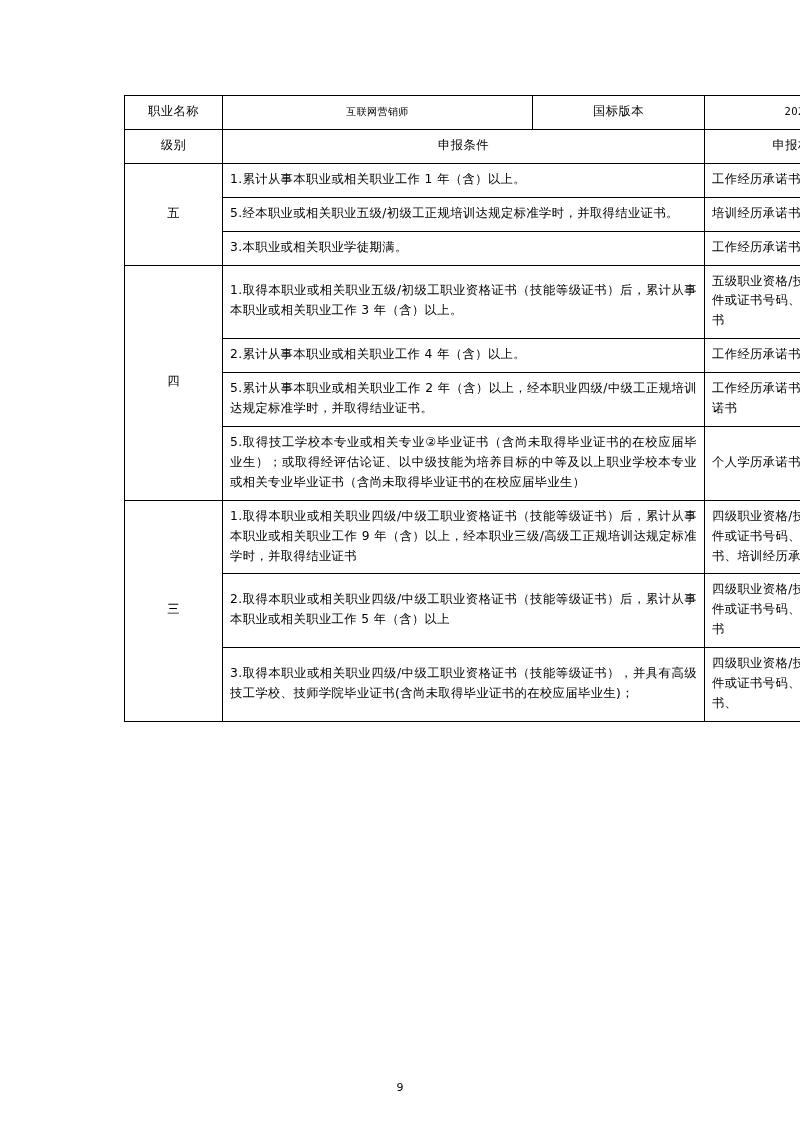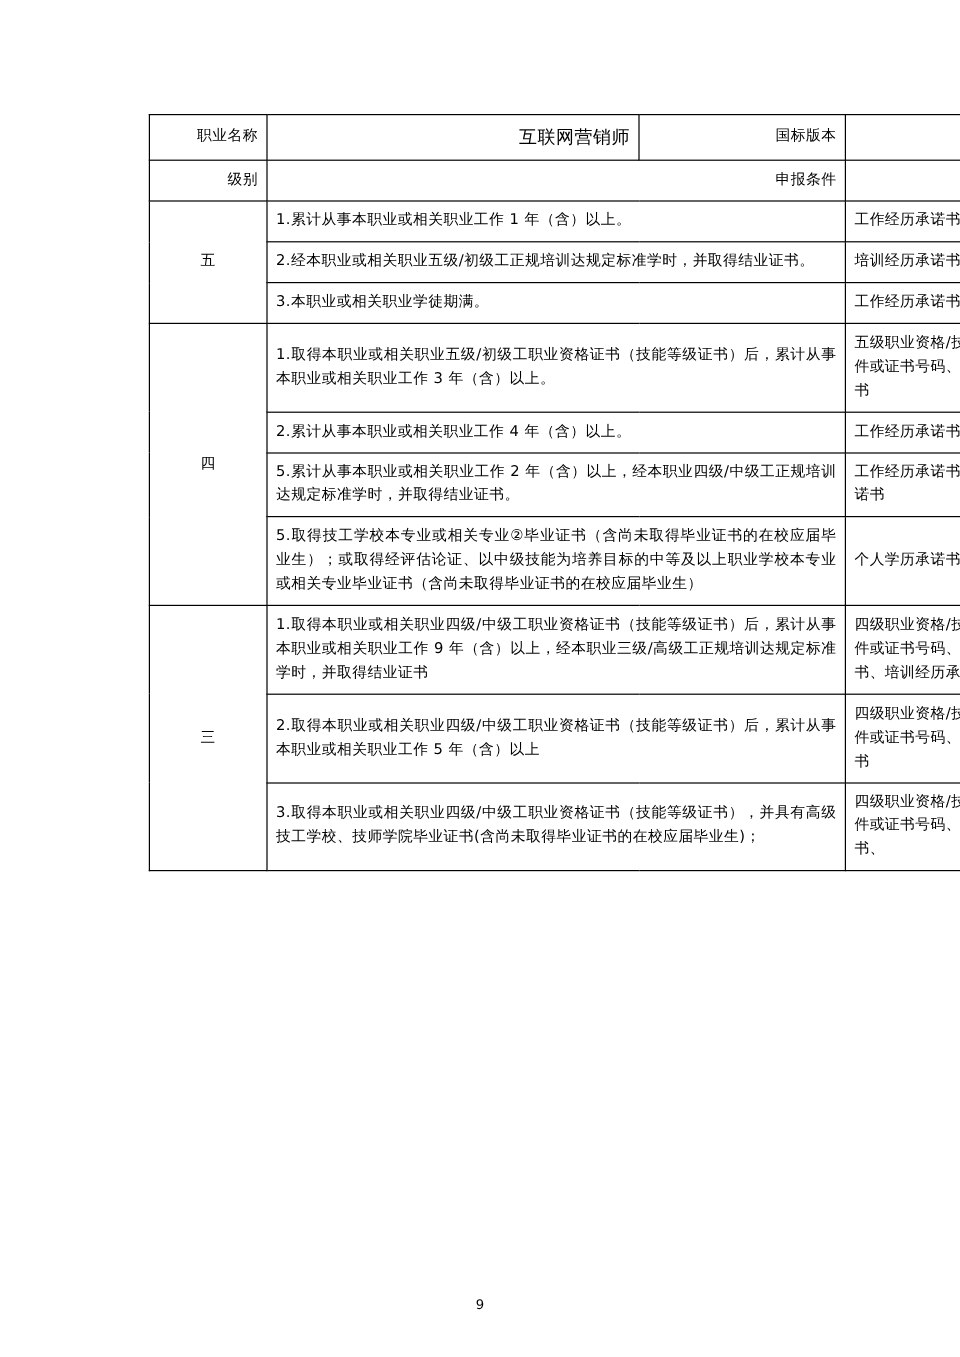--- a/index.html
+++ b/index.html
@@ -39,29 +39,29 @@
     font-size: 12.3px;
     line-height: 1.62;
     letter-spacing: 0.4px;
     font-family: "DejaVu Sans", "Liberation Sans", sans-serif;
   }
   .col-level { width: 98px; }
   .col-cond  { width: 310px; }
   .col-mat   { width: 172px; }
 
   .hdr-cell {
-    text-align: right;
+    text-align: center;
     font-size: 14px;
     letter-spacing: 2px;
     padding-top: 12px;
     padding-bottom: 12px;
     margin-left: 19px;
   }
   .hdr-cell.big {
-    font-size: 15px;
+    font-size: 10px;
   }
   .level-cell {
     text-align: center;
     font-size: 14px;
     letter-spacing: 1px;
     vertical-align: middle;
   }
   .cond-cell {
     text-align: justify;
     text-justify: inter-ideograph;
@@ -103,21 +103,21 @@
             <td class="hdr-cell">级别</td>
             <td class="hdr-cell" colspan="2">申报条件</td>
             <td class="hdr-cell">申报材料</td>
           </tr>
           <tr>
             <td class="level-cell" rowspan="3">五</td>
             <td class="cond-cell" colspan="2">1.累计从事本职业或相关职业工作 1 年（含）以上。</td>
             <td class="mat-cell">工作经历承诺书</td>
           </tr>
           <tr>
-            <td class="cond-cell" colspan="2">2.经本职业或相关职业五级/初级工正规培训达规定标准学时，并取得结业证书。</td>
+            <td class="cond-cell" colspan="2">5.经本职业或相关职业五级/初级工正规培训达规定标准学时，并取得结业证书。</td>
             <td class="mat-cell">培训经历承诺书</td>
           </tr>
           <tr>
             <td class="cond-cell" colspan="2">3.本职业或相关职业学徒期满。</td>
             <td class="mat-cell">工作经历承诺书</td>
           </tr>
           <tr>
             <td class="level-cell" rowspan="4">四</td>
             <td class="cond-cell" colspan="2">1.取得本职业或相关职业五级/初级工职业资格证书（技能等级证书）后，累计从事本职业或相关职业工作 3 年（含）以上。</td>
             <td class="mat-cell">五级职业资格/技能等级证书原件或证书号码、工作经历承诺书</td>

